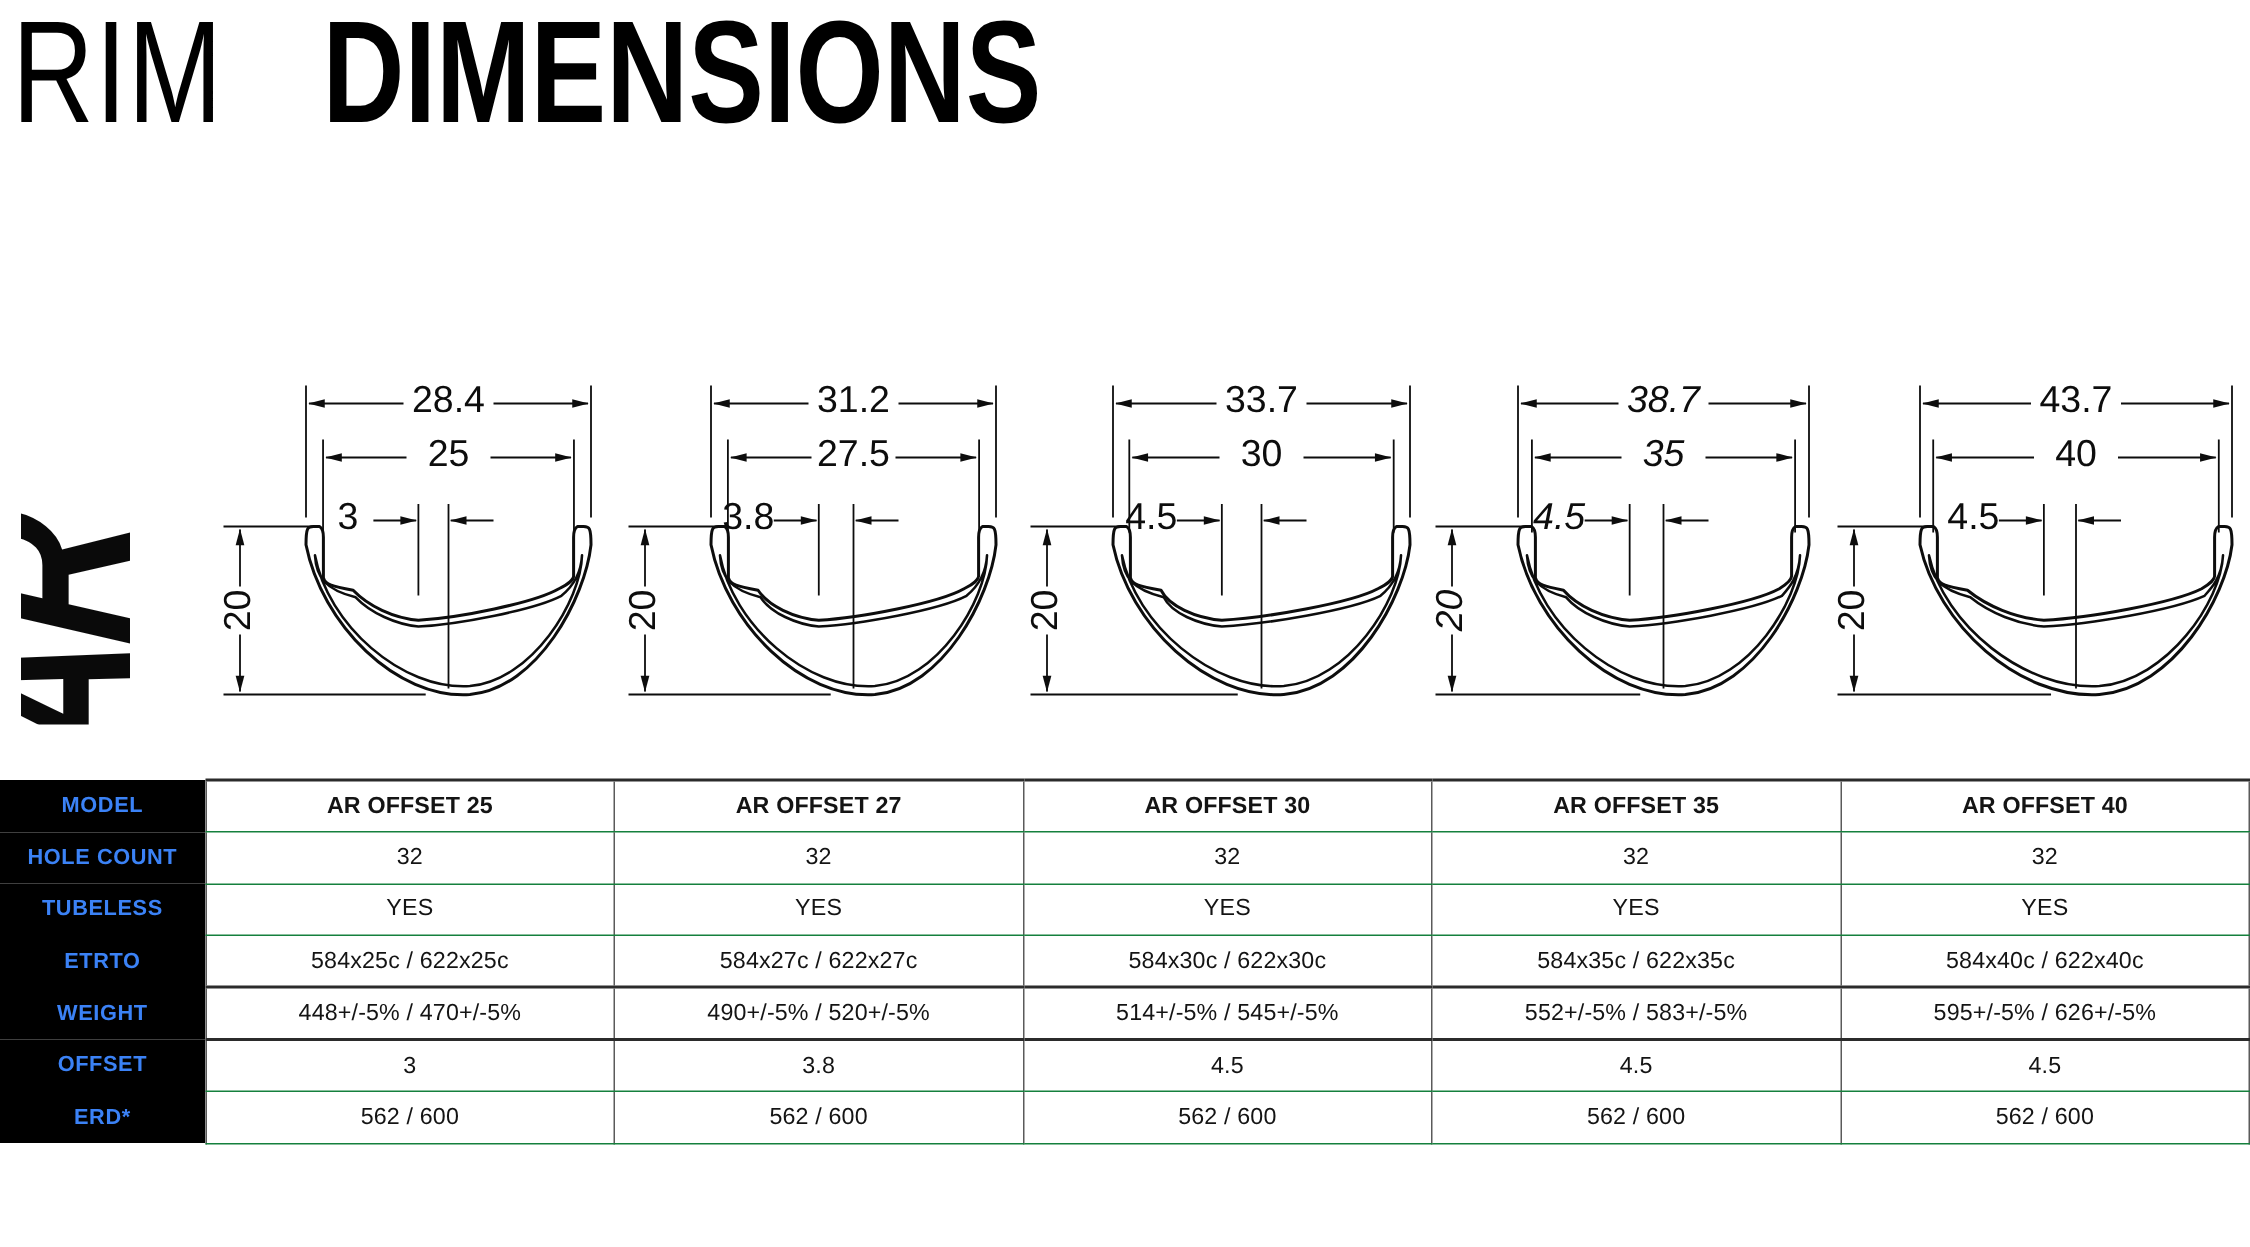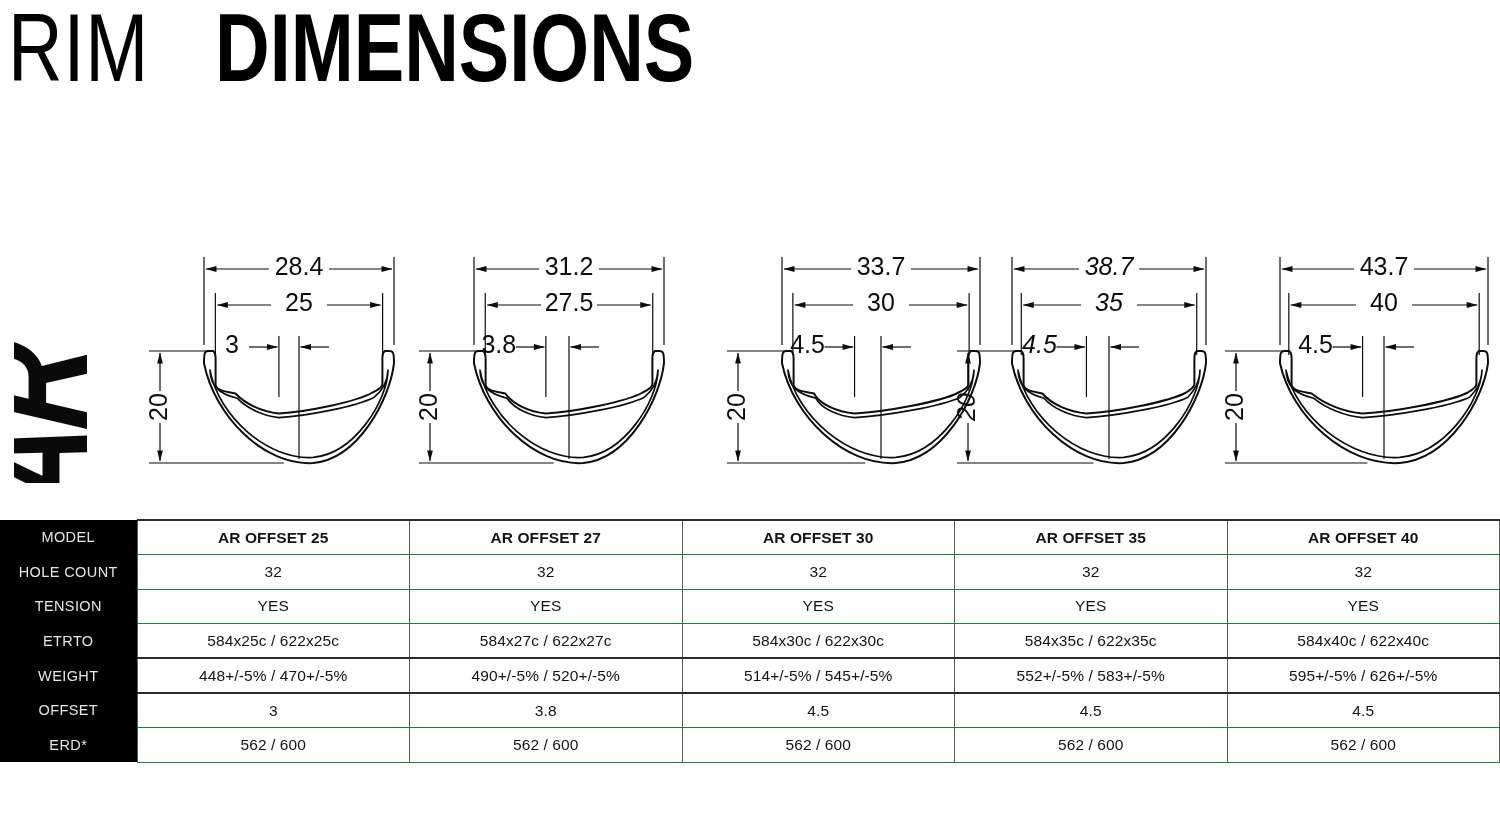--- a/index.html
+++ b/index.html
@@ -59,22 +59,22 @@
     font-family: "Liberation Sans Narrow", "Liberation Sans", sans-serif;
     font-size: 15.5px;
     color: #141414;
     border: 1px solid #15803d;
     background: #fff;
     white-space: nowrap;
   }
   .spec-table td.rowlabel {
     width: 137px;
     background: #000;
-    color: #e5e5e5;
-    font-weight: 400;
+    color: #3b82f6;
+    font-weight: 700;
     font-size: 14.5px;
     letter-spacing: 0.4px;
     border: none;
     transform: none;
   }
   .spec-table td.val { letter-spacing: 0.1px; }
   .spec-table tr:first-child td.val { border-top: 2px solid #2b2b2b; font-weight: bold; }
   .spec-table tr.thick-top td.val { border-top: 2px solid #2b2b2b; margin-left: 42px; }
   .spec-table td.val { border-left: 1.5px solid #5a5a5a; border-right: 1.5px solid #5a5a5a; }
 </style>
@@ -155,21 +155,21 @@
           <path d="M 162 104 L 173 101.1 L 173 106.9 Z" fill="#0d0d0d"></path>
           <text x="90.85897435897436" y="103" fill="#0d0d0d" font-family="&quot;Liberation Sans Narrow&quot;, &quot;Liberation Sans&quot;, sans-serif" font-size="25" font-weight="400" text-anchor="middle" dominant-baseline="middle">3.8</text>
           <line x1="11" y1="108" x2="72" y2="108" stroke="#0d0d0d" stroke-width="1.2"></line>
           <line x1="11" y1="220" x2="145.8" y2="220" stroke="#0d0d0d" stroke-width="1.2"></line>
           <line x1="22" y1="110" x2="22" y2="148" stroke="#0d0d0d" stroke-width="1.2"></line>
           <line x1="22" y1="180" x2="22" y2="218" stroke="#0d0d0d" stroke-width="1.2"></line>
           <path d="M 22 109.5 L 19.1 120.5 L 24.9 120.5 Z" fill="#0d0d0d"></path>
           <path d="M 22 218.5 L 19.1 207.5 L 24.9 207.5 Z" fill="#0d0d0d"></path>
           <text x="22" y="164" fill="#0d0d0d" font-family="&quot;Liberation Sans Narrow&quot;, &quot;Liberation Sans&quot;, sans-serif" font-size="25" font-weight="400" text-anchor="middle" dominant-baseline="middle" transform="rotate(-90 22 164)">20</text>
         </svg></div>
-      <div class="draw-cell" style="left: 676px; width: 276px; margin-left: 40px;"><svg viewBox="0 0 276 245" width="276" height="245">
+      <div class="draw-cell" style="left: 676px; width: 276px;"><svg viewBox="0 0 276 245" width="276" height="245">
           <path d="M 66 120.2 C 66 109, 67 108, 70.95 108 L 75 108 C 77.2 109.2, 77.6 112, 77.6 115.2 L 77.6 142 C 78.4 146.8, 84 148, 98.02077151335311 150.5 C 103.30860534124628 161, 120.9347181008902 169, 138.5608308605341 170.5 C 166.7626112759644 169, 224.9287833827893 159, 242.55489614243322 149.5 C 249 146.5, 252.4 143, 252.4 141 L 252.4 115.2 C 252.4 112, 252.8 109.2, 255 108 L 259.05 108 C 263 108, 264 109, 264 120.2 C 260.04 155.04, 227.37 216, 179.85 220 C 128.37 223.2, 76.89 172.95999999999998, 66 120.2 Z" fill="none" stroke="#0d0d0d" stroke-width="2" stroke-linejoin="round" stroke-linecap="round"></path>
           <path d="M 71.98 127.2 C 72.76 142, 79 150.08, 99.78338278931751 155.2 C 105.07121661721067 165.7, 122.69732937685458 173.2, 138.5608308605341 174.7 C 166.7626112759644 173.2, 224.9287833827893 163.7, 244.3175074183976 154.2 C 250 149.56, 257.24 142, 258.02 127.2 C 257.07 157.28, 223.40999999999997 210.5, 179.85 214.4 C 132.32999999999998 217.4, 80.85 172.95999999999998, 71.98 127.2 Z" fill="none" stroke="#0d0d0d" stroke-width="1.7" stroke-linejoin="round"></path>
           <line x1="66" y1="14" x2="66" y2="102" stroke="#0d0d0d" stroke-width="1.2"></line>
           <line x1="264" y1="14" x2="264" y2="102" stroke="#0d0d0d" stroke-width="1.2"></line>
           <line x1="68" y1="26" x2="135" y2="26" stroke="#0d0d0d" stroke-width="1.2"></line>
           <line x1="195" y1="26" x2="262" y2="26" stroke="#0d0d0d" stroke-width="1.2"></line>
           <path d="M 67.5 26 L 78.5 23.1 L 78.5 28.9 Z" fill="#0d0d0d"></path>
           <path d="M 262.5 26 L 251.5 23.1 L 251.5 28.9 Z" fill="#0d0d0d"></path>
           <text x="165" y="25" fill="#0d0d0d" font-family="&quot;Liberation Sans Narrow&quot;, &quot;Liberation Sans&quot;, sans-serif" font-size="25" font-weight="400" text-anchor="middle" dominant-baseline="middle">33.7</text>
           <line x1="76.86943620178042" y1="50" x2="76.86943620178042" y2="112" stroke="#0d0d0d" stroke-width="1.2"></line>
@@ -272,21 +272,21 @@
         </tr>
         <tr>
           <td class="rowlabel">HOLE COUNT</td>
           <td class="val">32</td>
           <td class="val">32</td>
           <td class="val">32</td>
           <td class="val">32</td>
           <td class="val">32</td>
         </tr>
         <tr>
-          <td class="rowlabel">TENSION</td>
+          <td class="rowlabel">TUBELESS</td>
           <td class="val">YES</td>
           <td class="val">YES</td>
           <td class="val">YES</td>
           <td class="val">YES</td>
           <td class="val">YES</td>
         </tr>
         <tr>
           <td class="rowlabel">ETRTO</td>
           <td class="val">584x25c / 622x25c</td>
           <td class="val">584x27c / 622x27c</td>

